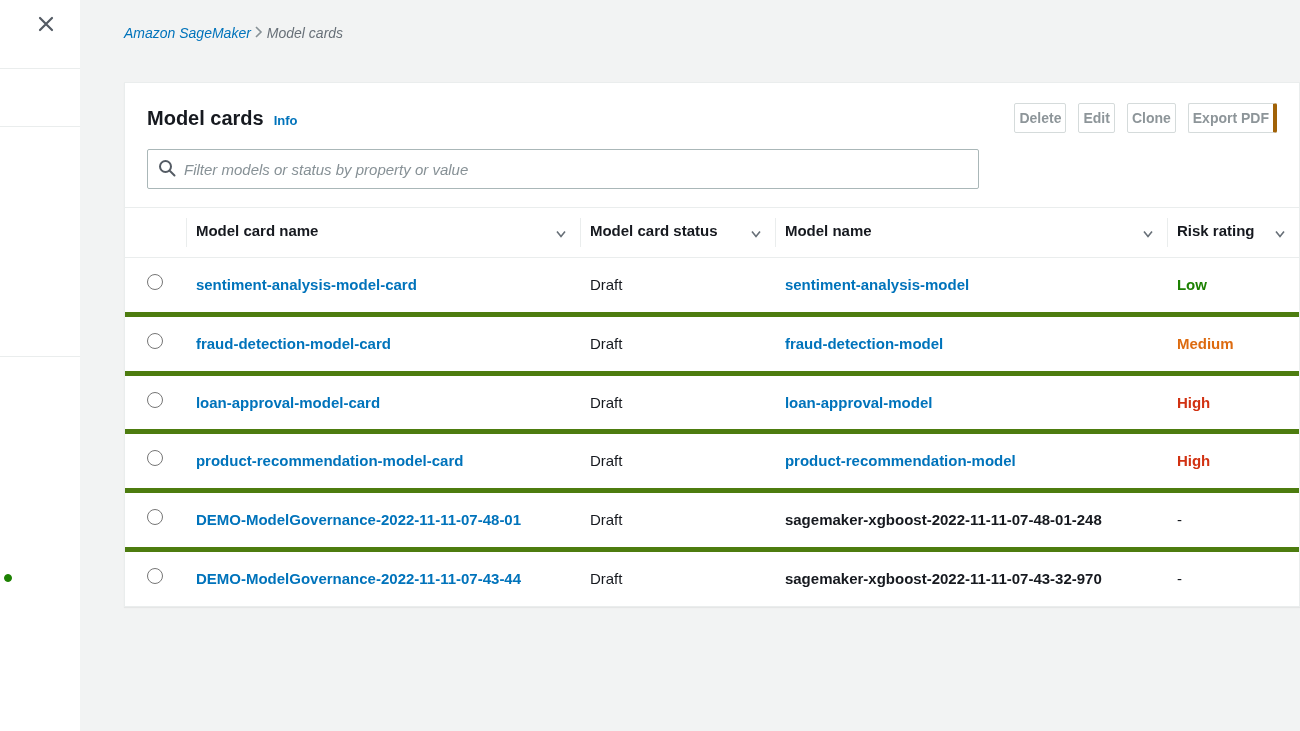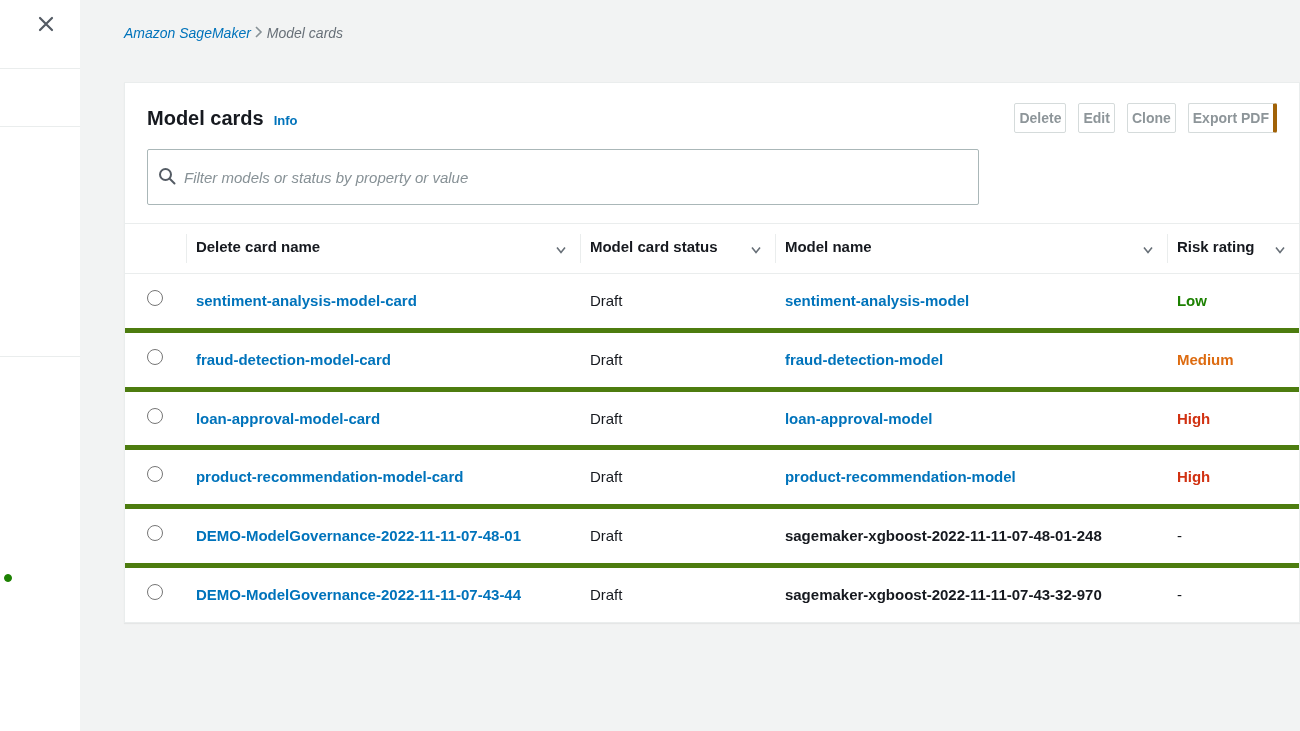--- a/index.html
+++ b/index.html
@@ -126,21 +126,21 @@
   }
 
   .filter-row {
     padding: 10px 22px 18px 22px;
   }
   .filter-box {
     display: flex;
     align-items: center;
     border: 1px solid #aab7b8;
     border-radius: 2px;
-    height: 56px;
+    height: 40px;
     width: 832px;
     padding: 8px 10px;
   }
   .filter-box svg { flex: 0 0 auto; }
   .filter-box input {
     border: none;
     outline: none;
     font-size: 15px;
     font-style: italic;
     color: #687078;
@@ -281,21 +281,21 @@
         <col class="col-radio">
           <col class="col-name">
           <col class="col-status">
           <col class="col-model">
           <col class="col-risk">
       </colgroup>
       <thead>
         <tr>
           <th class="col-radio"></th>
           <th>
-            <span>Delete card name</span>
+            <span>Model card name</span>
             <span class="sort-caret"><svg width="10" height="8" viewBox="0 0 10 8">
                   <path d="M1 1 L5 6 L9 1" stroke="#687078" stroke-width="1.6" fill="none"></path>
                 </svg></span>
           </th>
           <th>
             <span>Model card status</span>
             <span class="sort-caret"><svg width="10" height="8" viewBox="0 0 10 8">
                   <path d="M1 1 L5 6 L9 1" stroke="#687078" stroke-width="1.6" fill="none"></path>
                 </svg></span>
           </th>

